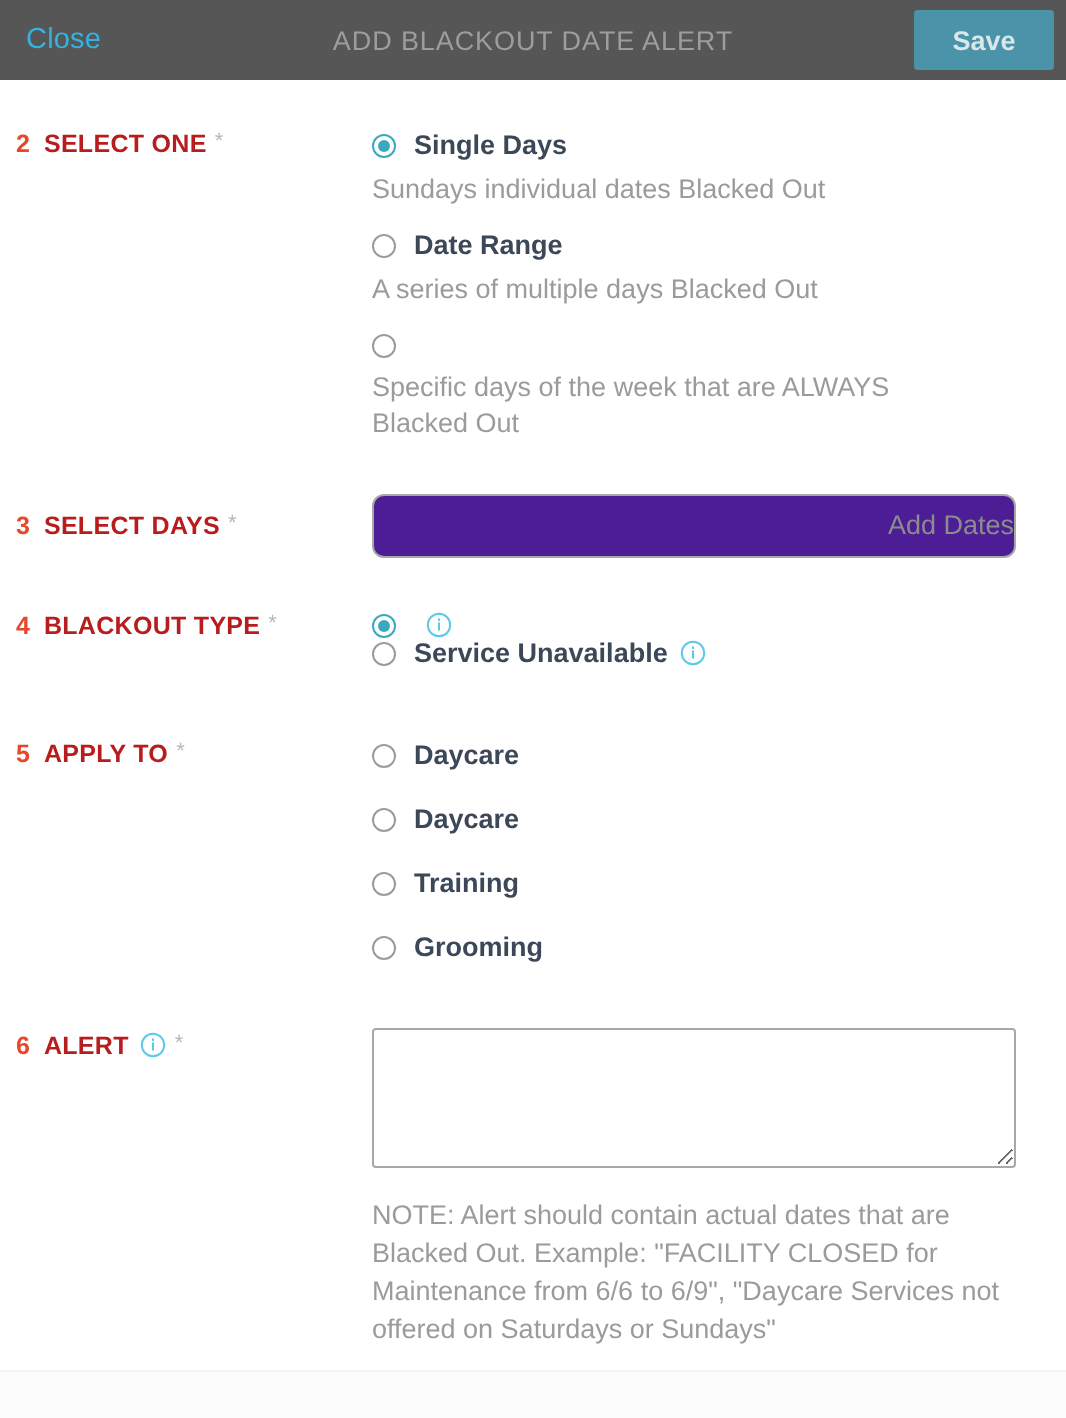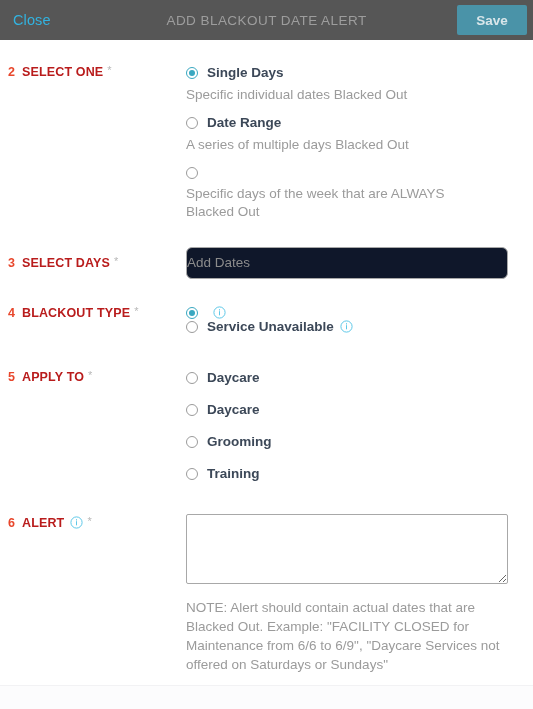--- a/index.html
+++ b/index.html
@@ -158,28 +158,28 @@
     margin-left: 6px;
     flex: 0 0 13px;
     cursor: pointer;
   }
 
   
   .add-dates-btn {
     display: block;
     width: 322px;
     height: 32px;
-    background: #0f172a;
+    background: #4c1d95;
     border: 1px solid #a8a8a8;
     border-radius: 6px;
     color: #8c8c8c;
     font-size: 13.5px;
     font-family: "Liberation Sans", sans-serif;
     cursor: pointer;
-    text-align: left;
+    text-align: right;
     line-height: 30px;
     padding: 0;
   }
 
   
   .alert-textarea {
     width: 322px;
     height: 70px;
     box-sizing: border-box;
     border: 1px solid #a8a8a8;
@@ -227,21 +227,21 @@
       <span class="row-num">2</span>
       <span class="row-title">SELECT ONE</span>
       <span class="req-star">*</span>
     </div>
     <div class="row-content">
 
       <div class="radio-line">
         <span class="radio checked"></span>
         <span class="radio-label">Single Days</span>
       </div>
-      <p class="radio-desc">Specific individual dates Blacked Out</p>
+      <p class="radio-desc">Sundays individual dates Blacked Out</p>
 
       <div class="radio-line" style="margin-top:11px;">
         <span class="radio"></span>
         <span class="radio-label">Date Range</span>
       </div>
       <p class="radio-desc">A series of multiple days Blacked Out</p>
 
       <div class="radio-line" style="margin-top:13px;">
         <span class="radio"></span>
       </div>
@@ -306,25 +306,25 @@
       <div class="radio-line">
         <span class="radio"></span>
         <span class="radio-label">Daycare</span>
       </div>
       <div class="radio-line" style="margin-top:17px;">
         <span class="radio"></span>
         <span class="radio-label">Daycare</span>
       </div>
       <div class="radio-line" style="margin-top:17px;">
         <span class="radio"></span>
+        <span class="radio-label">Training</span>
+      </div>
+      <div class="radio-line" style="margin-top:17px;">
+        <span class="radio"></span>
         <span class="radio-label">Grooming</span>
-      </div>
-      <div class="radio-line" style="margin-top:17px;">
-        <span class="radio"></span>
-        <span class="radio-label">Training</span>
       </div>
 
     </div>
   </div>
 
   <div class="form-row" style="margin-top:33px;">
     <div class="row-label">
       <span class="row-num">6</span>
       <span class="row-title">ALERT</span>
       <span class="info-icon" style="position:relative;top:2px;">

